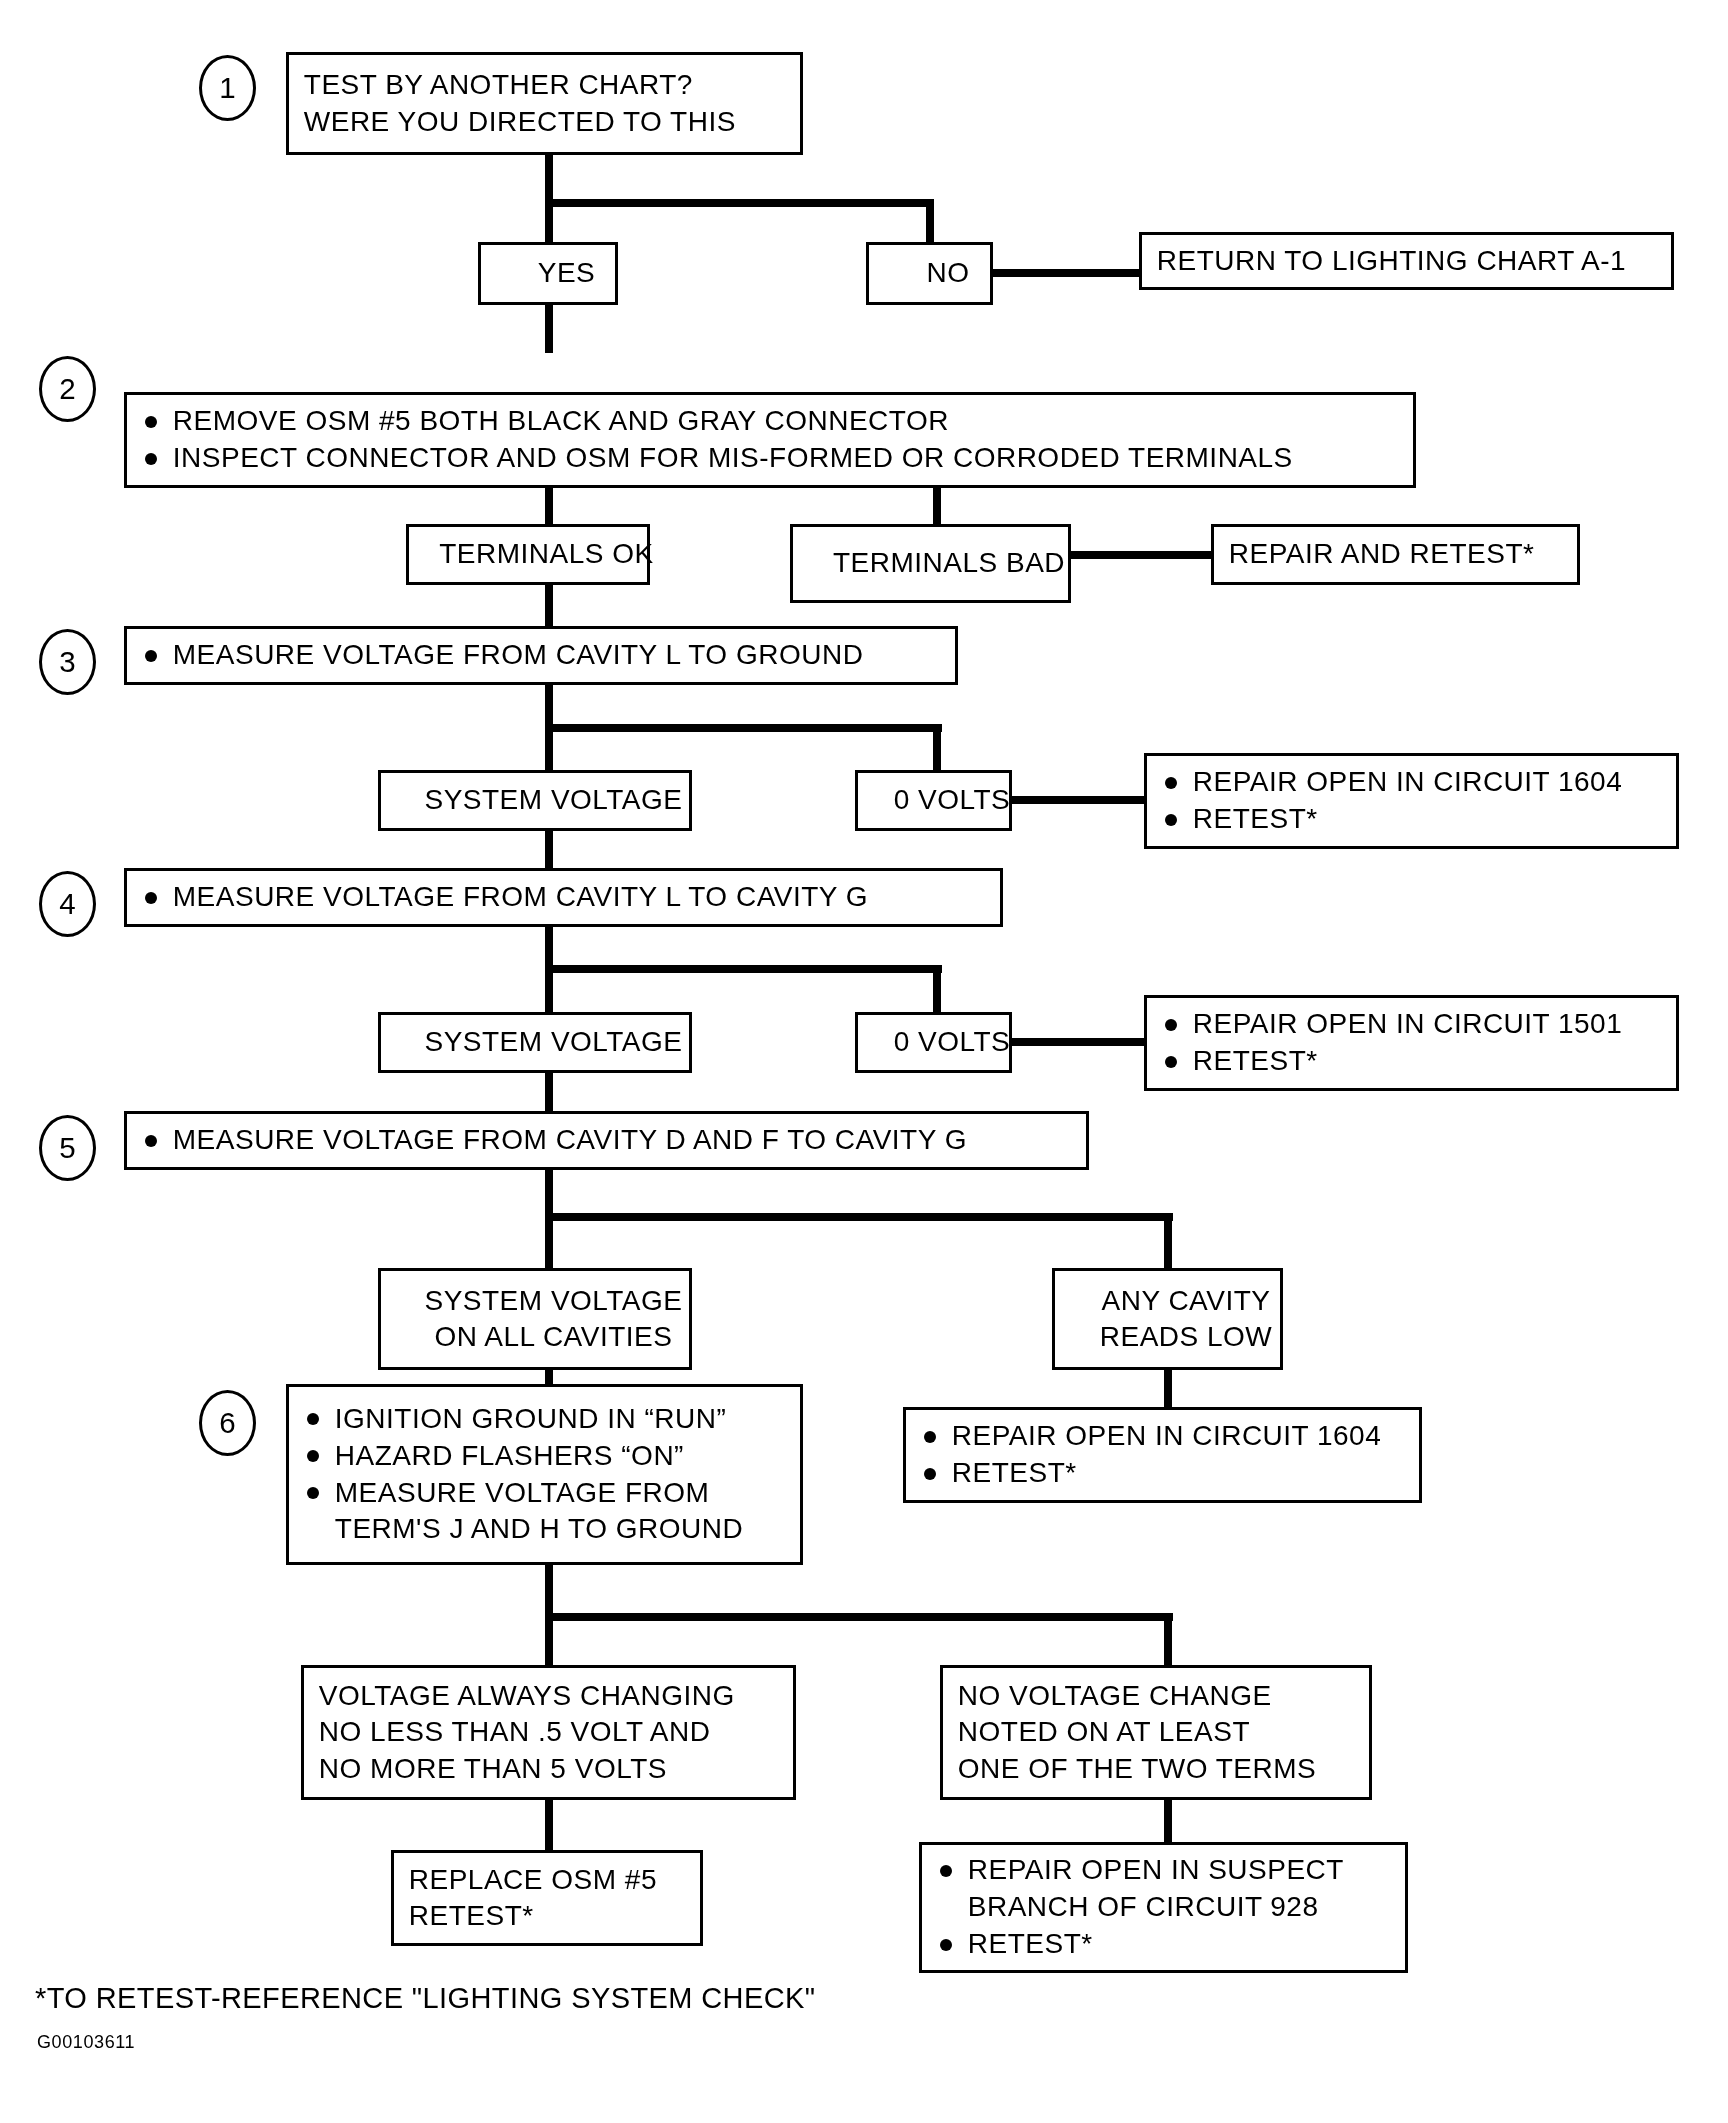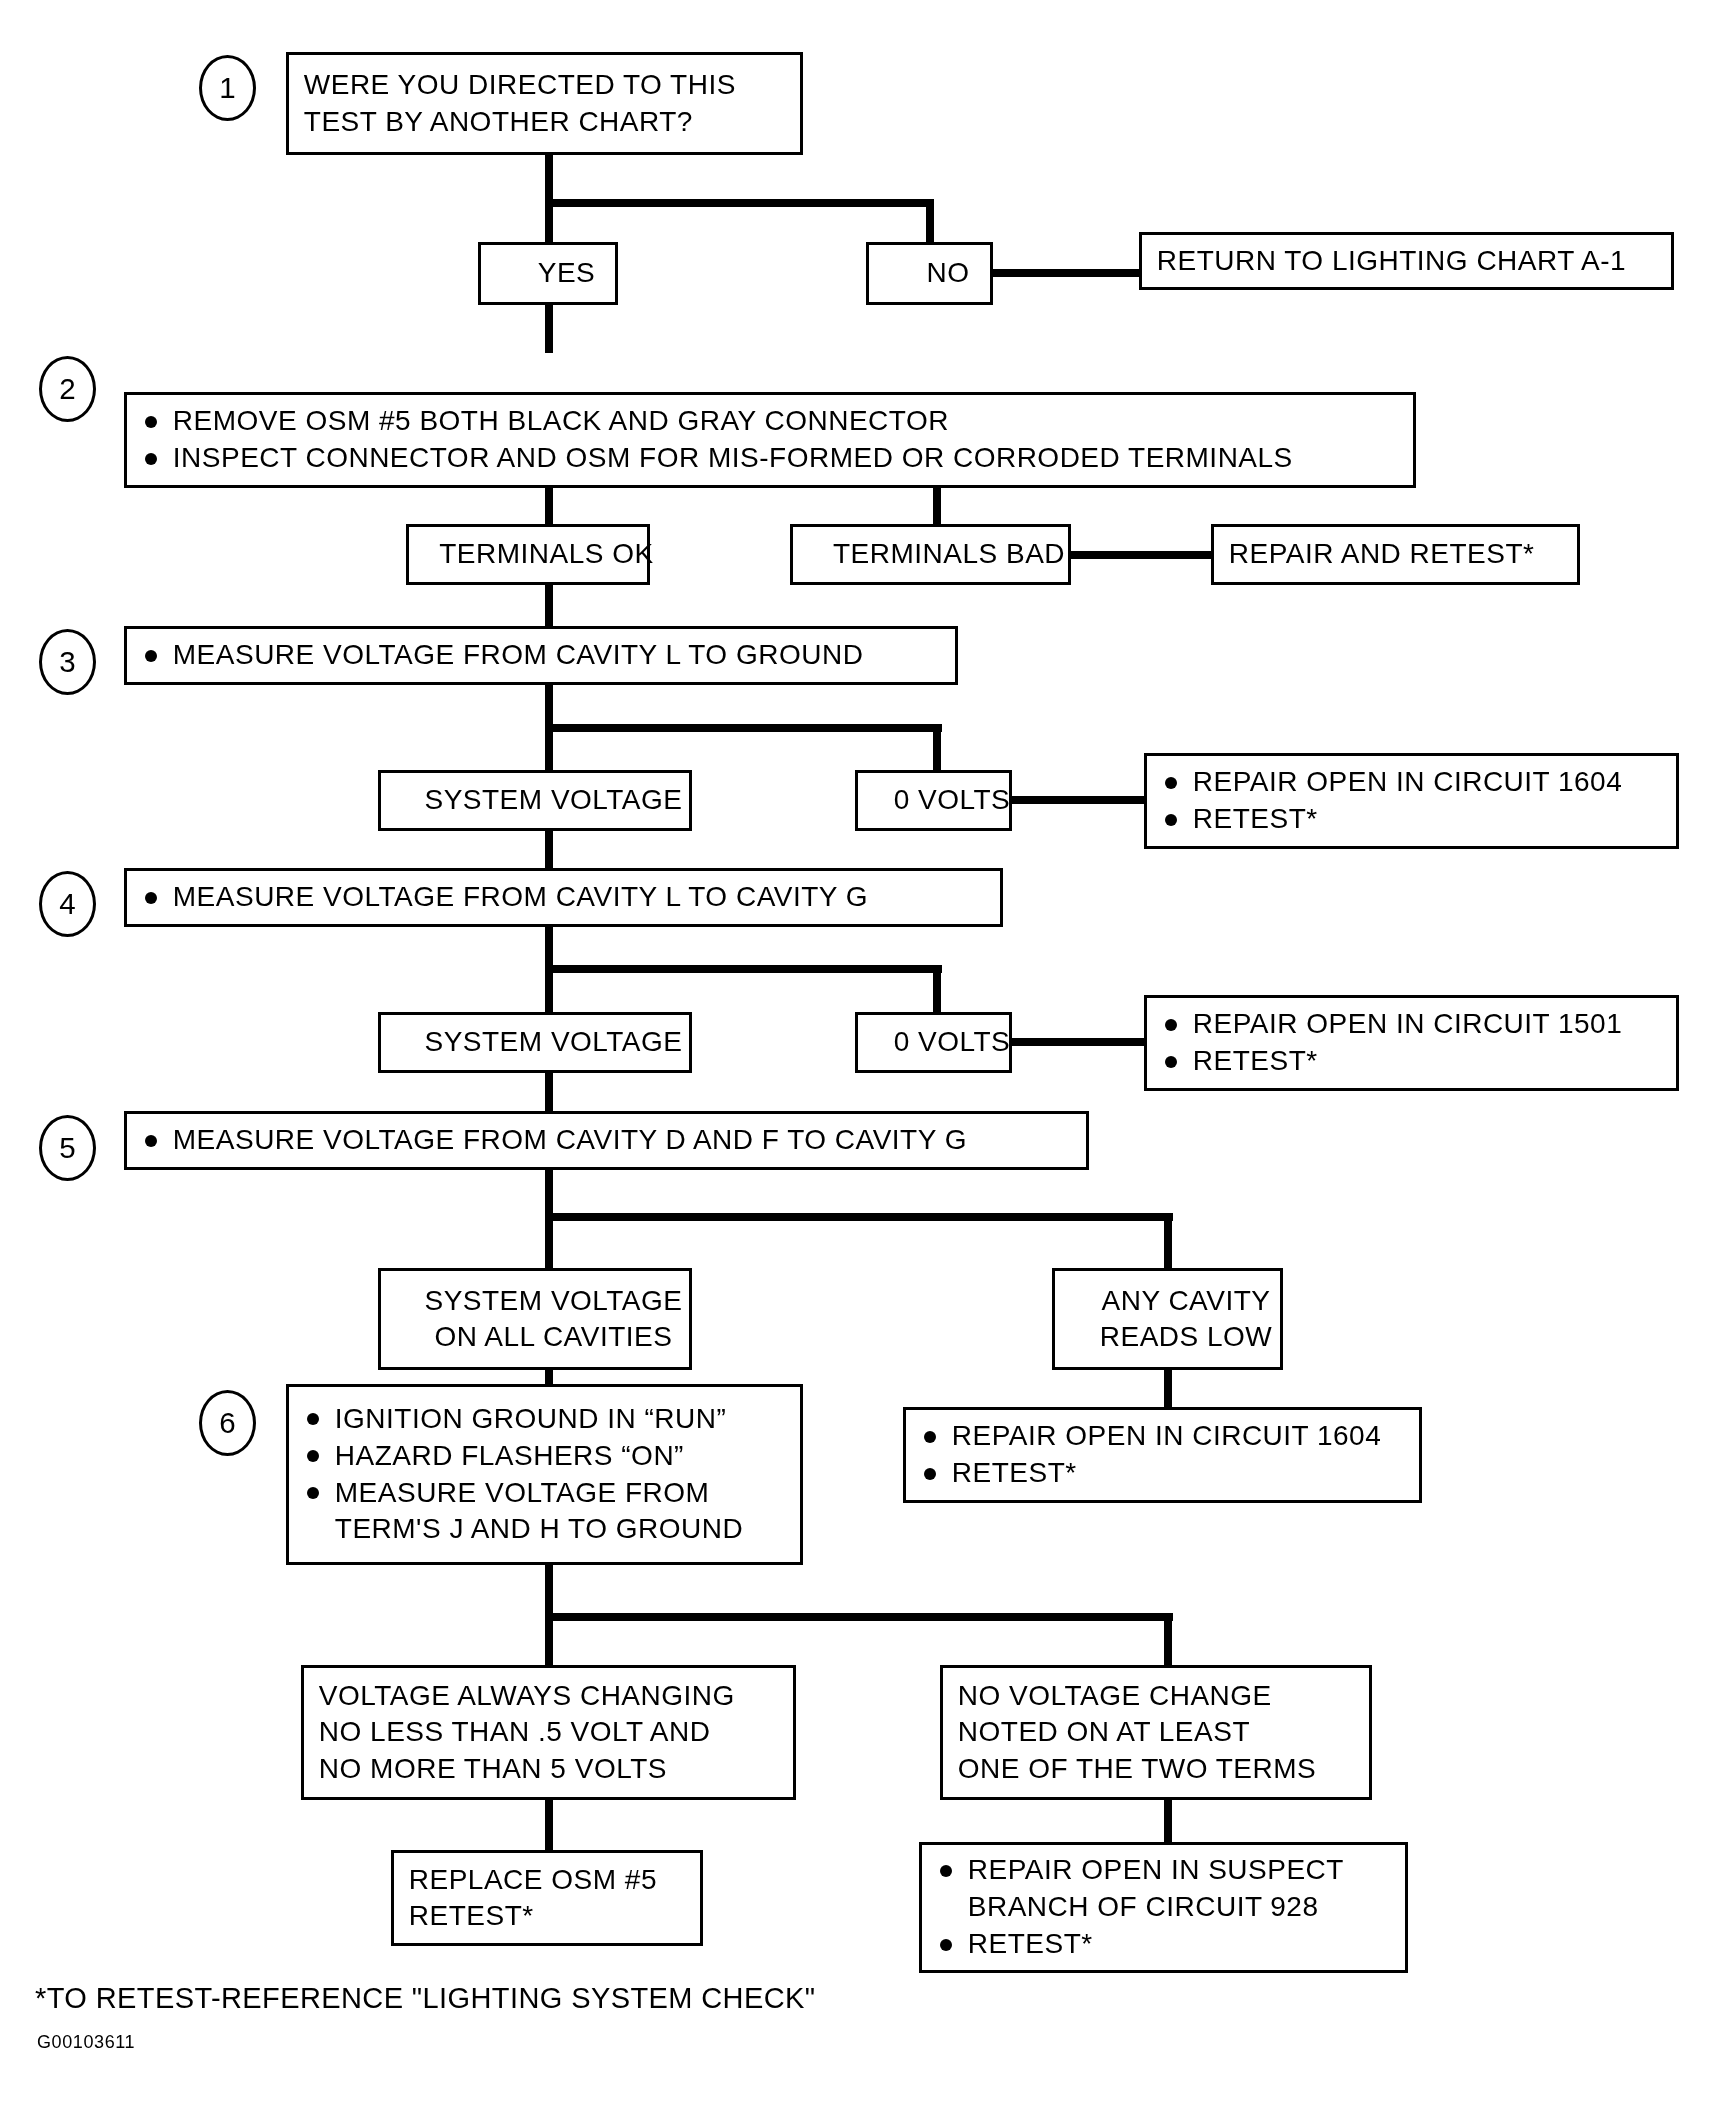--- a/index.html
+++ b/index.html
@@ -106,22 +106,22 @@
 </head>
 <body>
 
 <div id="page">
 
   <div class="stepnum" style="left:199px; top:55px;">
     <span>1</span>
   </div>
 
   <div class="box pad" style="left:286px; top:52px; width:517px; height:103px;">
+    <div class="line">TEST BY ANOTHER CHART?</div>
     <div class="line">WERE YOU DIRECTED TO THIS</div>
-    <div class="line">TEST BY ANOTHER CHART?</div>
   </div>
 
   <div class="vline" style="left:545px; top:155px; width:8.3px; height:44px;"></div>
   <div class="hline" style="left:545px; top:199px; width:389px; height:8.3px;"></div>
   <div class="vline" style="left:545px; top:199px; width:8.3px; height:44px;"></div>
   <div class="vline" style="left:926px; top:199px; width:8.3px; height:44px;"></div>
 
   <div class="box center" style="left:478px; top:242px; width:140px; height:63px;">
     <div class="line">YES</div>
   </div>
@@ -151,21 +151,21 @@
 
   <div class="vline" style="left:545px; top:447px; width:8.3px; height:37px;"></div>
   <div class="hline" style="left:545px; top:476px; width:397px; height:8.3px;"></div>
   <div class="vline" style="left:545px; top:476px; width:8.3px; height:50px;"></div>
   <div class="vline" style="left:933px; top:476px; width:8.3px; height:50px;"></div>
 
   <div class="box center" style="left:406px; top:524px; width:244px; height:61px;">
     <div class="line">TERMINALS OK</div>
   </div>
 
-  <div class="box center" style="left:790px; top:524px; width:281px; height:61px;">
+  <div class="box center" style="left:790px; top:524px; width:281px; height:79px;">
     <div class="line">TERMINALS BAD</div>
   </div>
 
   <div class="hline" style="left:1067px; top:551px; width:148px; height:8.3px;"></div>
 
   <div class="box pad" style="left:1211px; top:524px; width:369px; height:61px;">
     <div class="line">REPAIR AND RETEST*</div>
   </div>
 
   <div class="vline" style="left:545px; top:585px; width:8.3px; height:42px;"></div>

